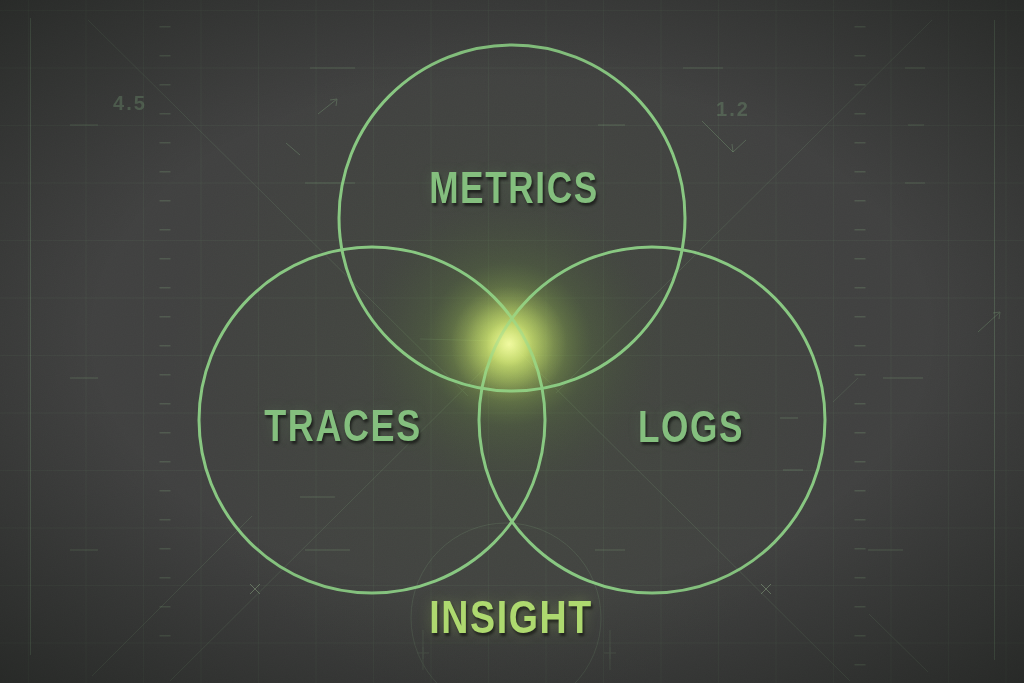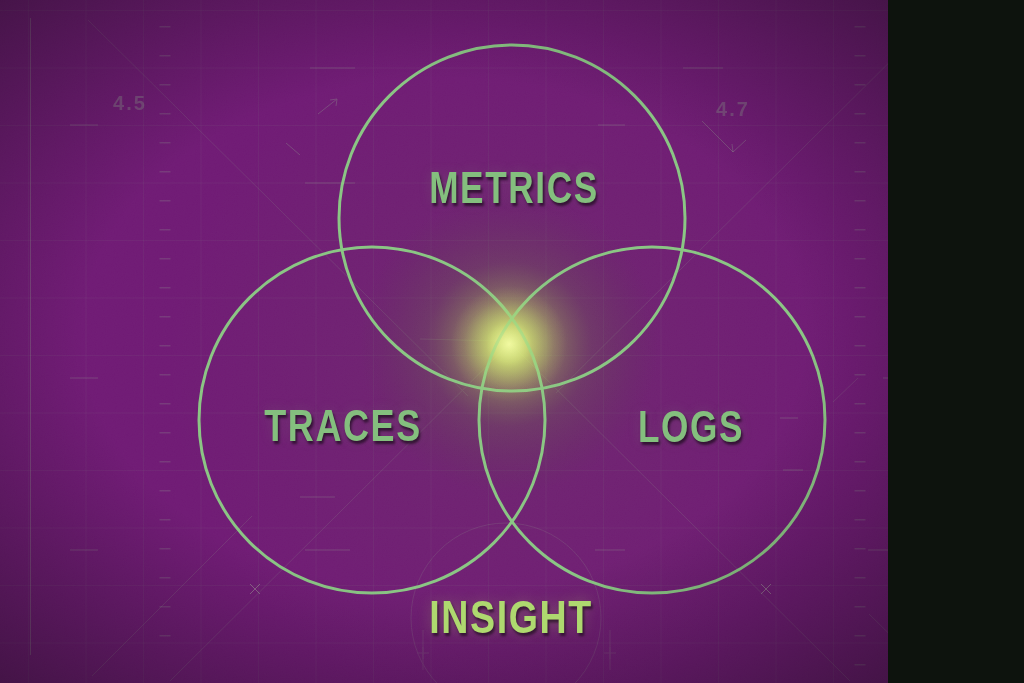--- a/index.html
+++ b/index.html
@@ -1,18 +1,18 @@
 <!DOCTYPE html>
 <html><head>
 <meta charset="utf-8">
 <style>
   html,body{margin:0;padding:0;background:#0d130d;}
   .stage{
-    position:relative;width:888px;height:683px;overflow:hidden;
-    background:#701a75;
+    position:relative;width:1024px;height:683px;overflow:hidden;
+    background:#404040;
     font-family:"Liberation Sans",sans-serif;
   }
   .bg-grid{
     position:absolute;inset:0;
     background-image:
       linear-gradient(to right, rgba(140,200,140,0.06) 0 1px, transparent 1px),
       linear-gradient(to bottom, rgba(140,200,140,0.06) 0 1px, transparent 1px);
     background-size:57.5px 57.5px;
     background-position:28px 10px;
   }
@@ -142,21 +142,21 @@
       <circle cx="372" cy="420" r="173"></circle>
       <circle cx="652" cy="420" r="173"></circle>
     </g>
 
     <circle cx="509" cy="344" r="58" fill="url(#glowOver)"></circle>
 
     <rect width="1024" height="683" filter="url(#grain)" opacity="0.08"></rect>
   </svg>
 
   <div class="readout readout-left">4.5</div>
-  <div class="readout readout-right">4.7</div>
+  <div class="readout readout-right">1.2</div>
 
   <div class="vignette"></div>
 
   <div class="label label-metrics">METRICS</div>
   <div class="label label-traces">TRACES</div>
   <div class="label label-logs">LOGS</div>
   <div class="label label-insight">INSIGHT</div>
 
 </div>
 

